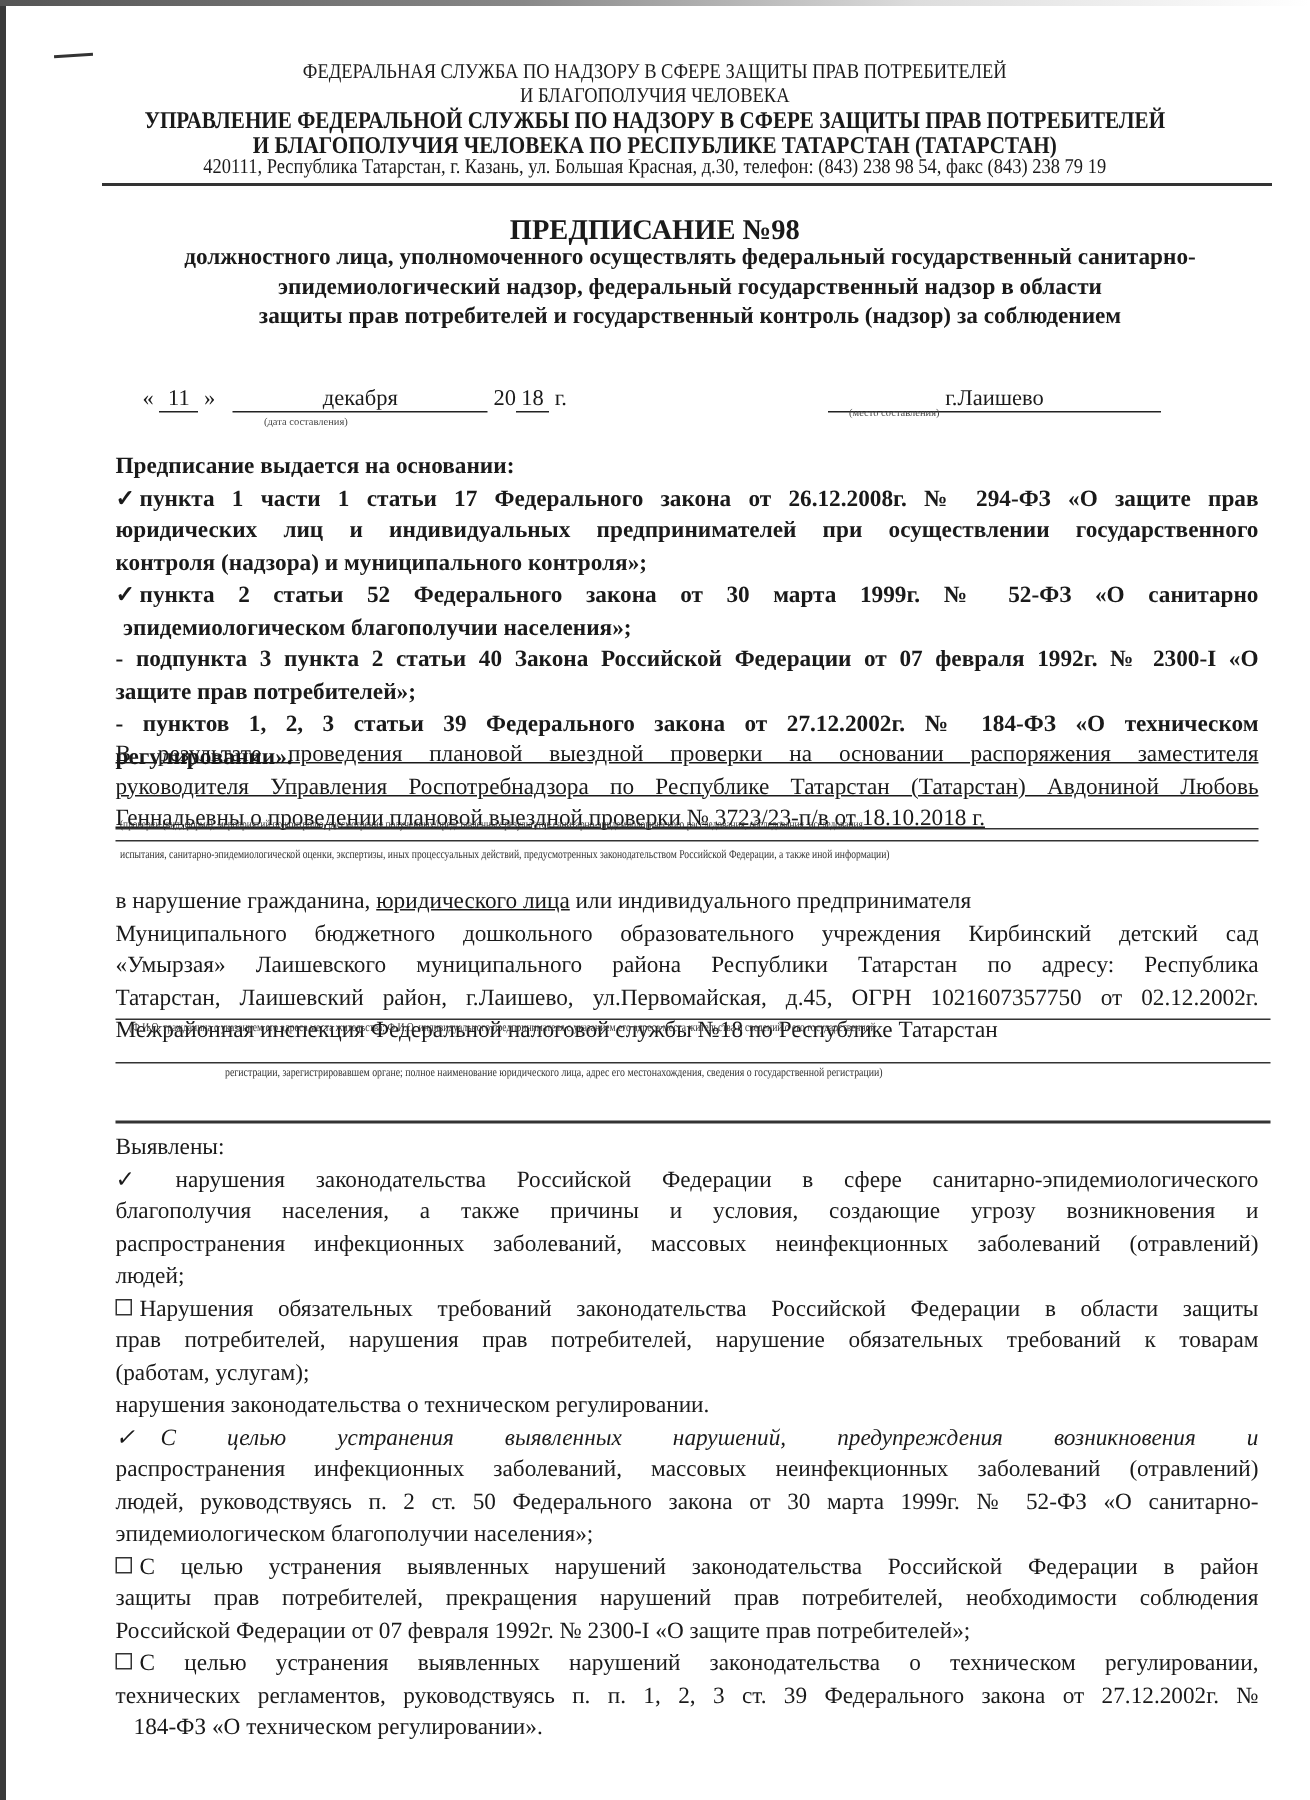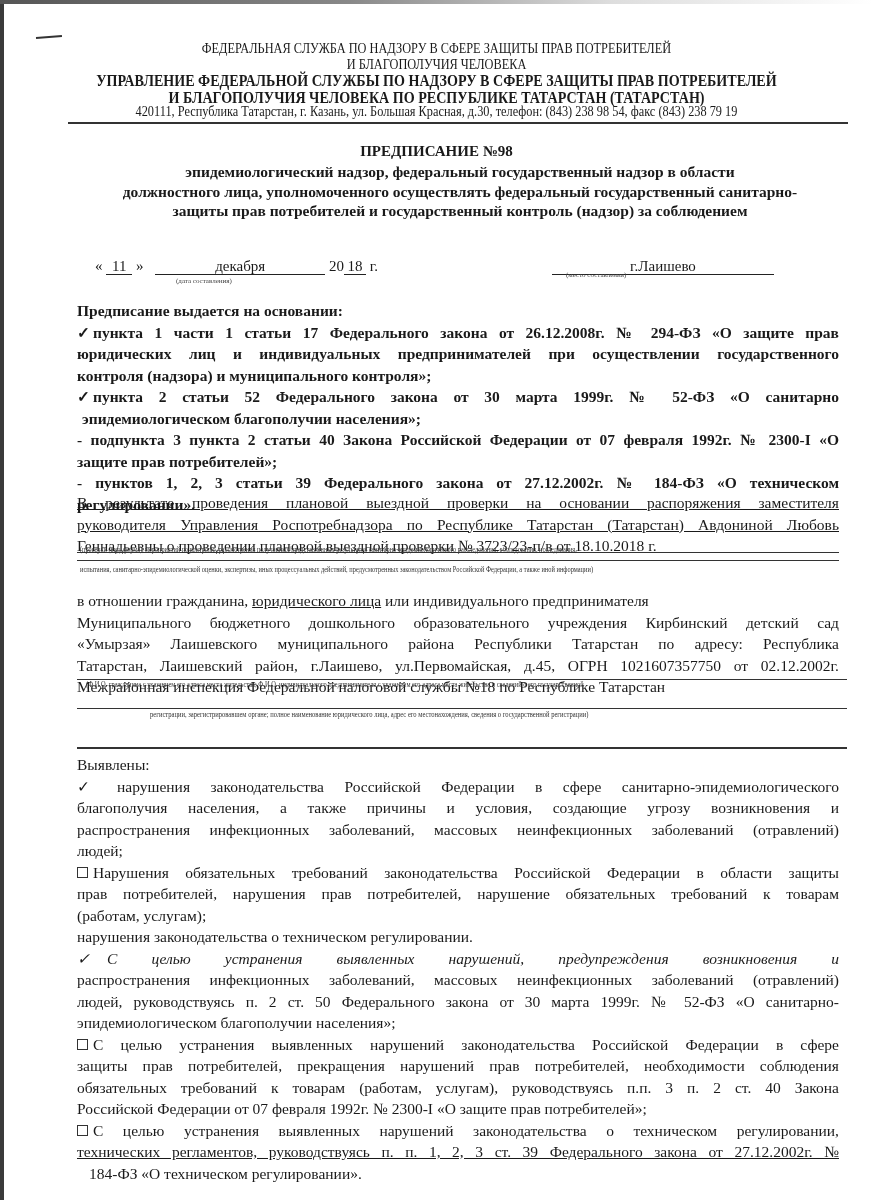--- a/index.html
+++ b/index.html
@@ -14,21 +14,21 @@
   .mark { position: absolute; left: 36px; top: 36px; width: 26px; height: 2px; background: #333; transform: rotate(-4deg); }
 
   .header { position: absolute; left: 0; width: 873px; text-align: center; transform: scaleX(0.88); transform-origin: center; }
   .h1 { top: 42px; font-size: 14px; line-height: 14px; }
   .h2 { top: 58px; font-size: 14px; line-height: 14px; }
   .h3 { top: 72px; font-size: 16px; font-weight: bold; line-height: 17px; }
   .h4 { top: 89px; font-size: 16px; font-weight: bold; line-height: 17px; }
   .h5 { top: 104px; font-size: 14px; line-height: 16px; }
   .rule { position: absolute; left: 68px; width: 780px; height: 2px; background: #333; top: 122px; }
 
-  .title { position: absolute; top: 143px; left: 0; width: 873px; text-align: center; font-weight: bold; font-size: 15px; }
+  .title { position: absolute; top: 143px; left: 0; width: 873px; text-align: center; font-weight: bold; font-size: 19px; }
   .subtitle { position: absolute; top: 162px; left: 70px; width: 780px; text-align: center; font-weight: bold; font-size: 15.5px; line-height: 19.5px; }
   .subtitle div { white-space: nowrap; }
 
   .dateline { position: absolute; top: 258px; left: 95px; font-size: 15px; white-space: nowrap; }
   .uline { display: inline-block; border-bottom: 1px solid #222; text-align: center; line-height: 15px; }
   .caption { font-size: 7px; color: #444; position: absolute; white-space: nowrap; }
 
   .body-bold { position: absolute; left: 77px; width: 762px; font-weight: bold; font-size: 15.5px; line-height: 21.5px; text-align: justify; }
   .body-plain { position: absolute; left: 77px; width: 762px; font-size: 15.5px; line-height: 21.5px; text-align: justify; }
   .line { display: block; white-space: nowrap; }
@@ -48,22 +48,22 @@
 
 <div class="header h1">ФЕДЕРАЛЬНАЯ СЛУЖБА ПО НАДЗОРУ В СФЕРЕ ЗАЩИТЫ ПРАВ ПОТРЕБИТЕЛЕЙ</div>
 <div class="header h2">И БЛАГОПОЛУЧИЯ ЧЕЛОВЕКА</div>
 <div class="header h3">УПРАВЛЕНИЕ ФЕДЕРАЛЬНОЙ СЛУЖБЫ ПО НАДЗОРУ В СФЕРЕ ЗАЩИТЫ ПРАВ ПОТРЕБИТЕЛЕЙ</div>
 <div class="header h4">И БЛАГОПОЛУЧИЯ ЧЕЛОВЕКА ПО РЕСПУБЛИКЕ ТАТАРСТАН (ТАТАРСТАН)</div>
 <div class="header h5">420111, Республика Татарстан, г. Казань, ул. Большая Красная, д.30, телефон: (843) 238 98 54, факс (843) 238 79 19</div>
 <div class="rule"></div>
 
 <div class="title">ПРЕДПИСАНИЕ №98</div>
 <div class="subtitle">
+  <div><span style="white-space: nowrap;">должностного лица, уполномоченного осуществлять федеральный государственный санитарно-</span></div>
   <div><span style="white-space: nowrap;">эпидемиологический надзор, федеральный государственный надзор в области</span></div>
-  <div><span style="white-space: nowrap;">должностного лица, уполномоченного осуществлять федеральный государственный санитарно-</span></div>
   <div><span style="white-space: nowrap; text-align: center;">защиты прав потребителей и государственный контроль (надзор) за соблюдением</span></div>
 </div>
 
 <div class="dateline">
   <span>«</span>
   <span class="uline" style="width:26px">11</span>
   <span>»</span>
   <span class="uline" style="width:170px;margin-left:8px">декабря</span>
   <span>20</span><span class="uline" style="width:22px">18</span>
   <span>г.</span>
@@ -91,21 +91,21 @@
   <span class="just u" style="white-space: nowrap;">В результате проведения плановой выездной проверки на основании распоряжения заместителя</span>
   <span class="just u" style="white-space: nowrap;">руководителя Управления Роспотребнадзора по Республике Татарстан (Татарстан) Авдониной Любовь</span>
   <span class="line u" style="white-space: nowrap;">Геннадьевны о проведении плановой выездной проверки № 3723/23-п/в от 18.10.2018 г.</span>
 </div>
 <div class="hr" style="top:552px;left:77px;width:762px"></div>
 <div class="small-cap" style="top:545px;left:80px;transform:scaleX(0.78);transform-origin:left">(проверки (вид, форма), мероприятий по контролю, рассмотрения полученных/представленных результатов санитарно-эпидемиологического расследования, обследования, исследования,</div>
 <div class="hr" style="top:560px;left:77px;width:762px"></div>
 <div class="small-cap" style="top:565px;left:80px;transform:scaleX(0.8);transform-origin:left">испытания, санитарно-эпидемиологической оценки, экспертизы, иных процессуальных действий, предусмотренных законодательством Российской Федерации, а также иной информации)</div>
 
 <div class="body-plain" style="top:590px">
-  <span class="line" style="white-space: nowrap;"><span>в отношении гражданина, </span><span class="u">юридического лица</span><span> или индивидуального предпринимателя</span></span>
+  <span class="line" style="white-space: nowrap;"><span>в нарушение гражданина, </span><span class="u">юридического лица</span><span> или индивидуального предпринимателя</span></span>
   <span class="just" style="white-space: nowrap;">Муниципального бюджетного дошкольного образовательного учреждения Кирбинский детский сад</span>
   <span class="just" style="white-space: nowrap;">«Умырзая» Лаишевского муниципального района Республики Татарстан по адресу: Республика</span>
   <span class="just" style="white-space: nowrap;">Татарстан, Лаишевский район, г.Лаишево, ул.Первомайская, д.45, ОГРН 1021607357750 от 02.12.2002г.</span>
   <span class="line" style="white-space: nowrap;">Межрайонная инспекция Федеральной налоговой службы №18 по Республике Татарстан</span>
 </div>
 <div class="hr" style="top:679px;left:77px;width:770px"></div>
 <div class="small-cap" style="top:680px;left:86px;transform:scaleX(0.8);transform-origin:left">(Ф.И.О. гражданина с указанием его адреса места жительства; Ф.И.О. индивидуального предпринимателя с указанием его адреса места жительства и сведений о его государственной</div>
 <div class="hr" style="top:708px;left:77px;width:770px"></div>
 <div class="small-cap" style="top:710px;left:150px;transform:scaleX(0.82);transform-origin:left">регистрации, зарегистрировавшем органе; полное наименование юридического лица, адрес его местонахождения, сведения о государственной регистрации)</div>
 <div class="hr" style="top:747px;left:77px;width:770px;height:2px"></div>
@@ -117,20 +117,19 @@
   <span class="just" style="white-space: nowrap;">распространения инфекционных заболеваний, массовых неинфекционных заболеваний (отравлений)</span>
   <span class="line" style="white-space: nowrap;">людей;</span>
   <span class="just" style="white-space: nowrap;"><span class="box"></span><span>Нарушения обязательных требований законодательства Российской Федерации в области защиты</span></span>
   <span class="just" style="white-space: nowrap;">прав потребителей, нарушения прав потребителей, нарушение обязательных требований к товарам</span>
   <span class="line" style="white-space: nowrap;">(работам, услугам);</span>
   <span class="line" style="white-space: nowrap;">нарушения законодательства о техническом регулировании.</span>
   <span class="just" style="white-space: nowrap; font-style: italic;"><span class="check" style="width:30px">✓</span><span style="word-spacing:18px">С целью устранения выявленных нарушений, предупреждения возникновения и</span></span>
   <span class="just" style="white-space: nowrap;">распространения инфекционных заболеваний, массовых неинфекционных заболеваний (отравлений)</span>
   <span class="just" style="white-space: nowrap;">людей, руководствуясь п. 2 ст. 50 Федерального закона от 30 марта 1999г. № 52-ФЗ «О санитарно-</span>
   <span class="line" style="white-space: nowrap;">эпидемиологическом благополучии населения»;</span>
-  <span class="just" style="white-space: nowrap;"><span class="box"></span><span>С целью устранения выявленных нарушений законодательства Российской Федерации в сфере</span></span>
+  <span class="just" style="white-space: nowrap;"><span class="box"></span><span>С целью устранения выявленных нарушений законодательства Российской Федерации в район</span></span>
   <span class="just" style="white-space: nowrap;">защиты прав потребителей, прекращения нарушений прав потребителей, необходимости соблюдения</span>
-  <span class="just" style="white-space: nowrap;">обязательных требований к товарам (работам, услугам), руководствуясь п.п. 3 п. 2 ст. 40 Закона</span>
   <span class="line" style="white-space: nowrap;">Российской Федерации от 07 февраля 1992г. № 2300-I «О защите прав потребителей»;</span>
   <span class="just" style="white-space: nowrap;"><span class="box"></span><span>С целью устранения выявленных нарушений законодательства о техническом регулировании,</span></span>
-  <span class="just" style="white-space: nowrap; text-decoration: underline;">технических регламентов, руководствуясь п. п. 1, 2, 3 ст. 39 Федерального закона от 27.12.2002г. №</span>
+  <span class="just" style="white-space: nowrap;">технических регламентов, руководствуясь п. п. 1, 2, 3 ст. 39 Федерального закона от 27.12.2002г. №</span>
   <span class="line" style="white-space: nowrap; margin-left: 12px;">184-ФЗ «О техническом регулировании».</span>
 </div>
 
 </body></html>

